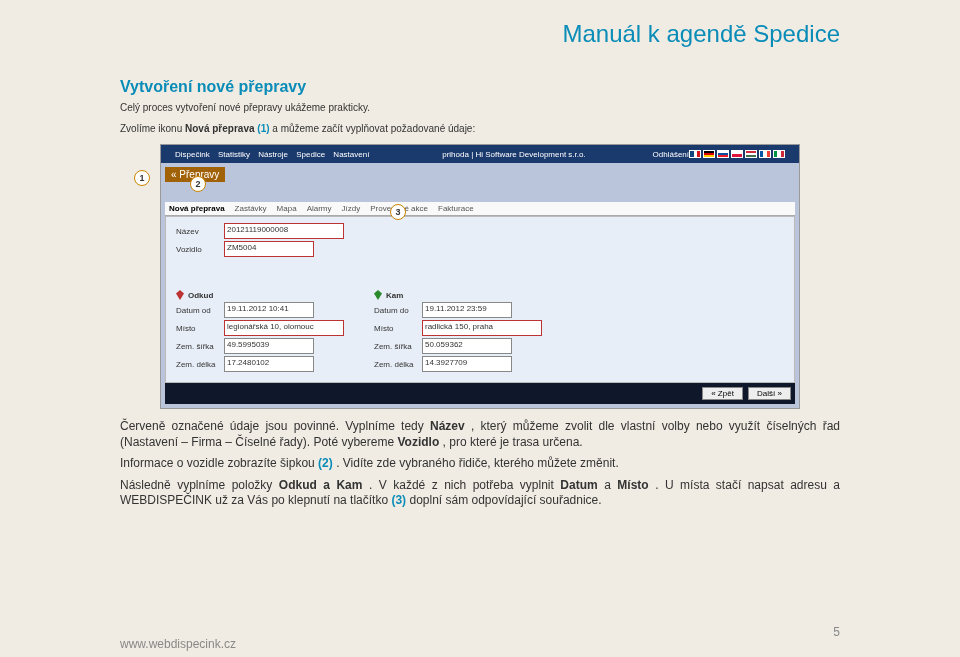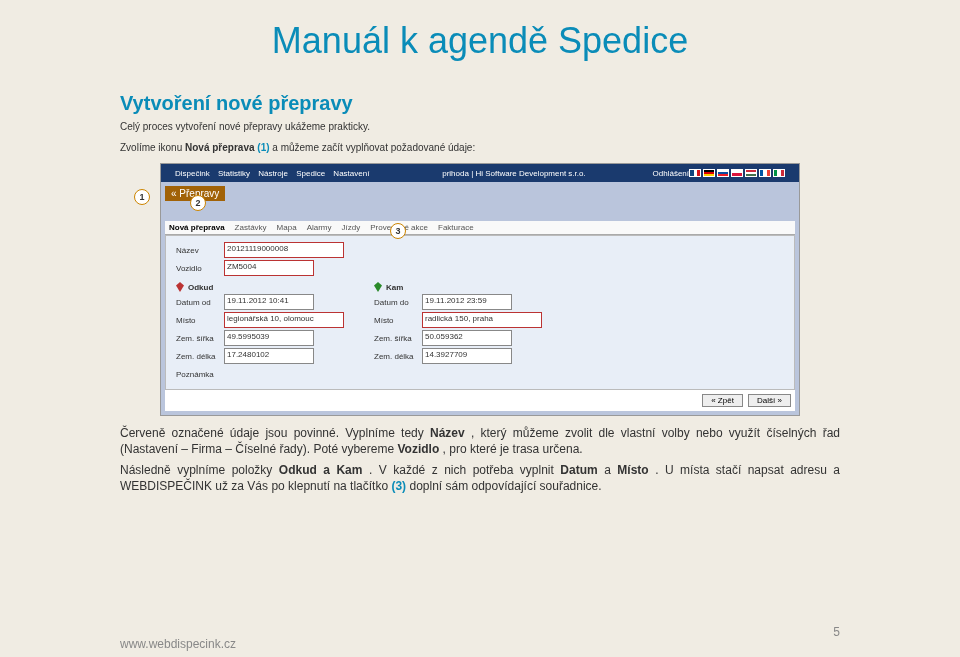--- a/index.html
+++ b/index.html
@@ -5,28 +5,28 @@
   * { box-sizing: border-box; margin: 0; padding: 0; }
   body {
     width: 960px;
     height: 657px;
     background: #f0ece3;
     font-family: Arial, Helvetica, sans-serif;
     position: relative;
     padding: 20px 120px 20px 120px;
   }
   .page-title {
-    font-size: 36px;
+    font-size: 24px;
     color: #0a8cb8;
     font-weight: normal;
     margin-bottom: 30px;
-    text-align: center;
+    text-align: right;
   }
   .section-title {
-    font-size: 20px;
+    font-size: 16px;
     font-weight: bold;
     color: #0a8cb8;
     margin-bottom: 6px;
   }
   .intro {
     font-size: 10px;
     color: #333;
     text-align: justify;
     margin-bottom: 10px;
   }
@@ -109,35 +109,35 @@
     font-size: 8px;
     padding: 0 2px;
     line-height: 12px;
   }
   .form-input.noerr { border-color: #888; }
   .form-input.short { width: 90px; }
   .form-cols {
     display: flex;
     gap: 30px;
   }
-  .col { flex: 0 0 auto; }
+  .col { flex: 0 0 auto; margin-top: 27px; }
   .odkud-hdr {
     display: flex;
     align-items: center;
     gap: 4px;
     margin: 4px 0 2px 0;
     font-size: 8px;
     font-weight: bold;
   }
   .pin { width: 8px; height: 10px; background: #b33; display: inline-block; clip-path: polygon(50% 0,100% 35%,50% 100%,0 35%); }
   .pin.green { background: #2a8a2a; }
   .btn-row {
     text-align: right;
     padding: 4px;
-    background: #ffffff;
+    background: #0f172a;
   }
   .btn-row button {
     font-size: 8px;
     padding: 1px 8px;
     background: #eee;
     border: 1px solid #888;
     margin-left: 3px;
   }
 
   
@@ -292,40 +292,42 @@
                 <div class="form-label">Zem. šířka</div>
                 <div class="form-input noerr short">50.059362</div>
               </div>
             <div class="form-row">
                 <div class="form-label">Zem. délka</div>
                 <div class="form-input noerr short">14.3927709</div>
               </div>
           </div>
         </div>
 
-        <div class="form-row" style="margin-top:4px">
-          <div class="form-label">Poznámka</div>
-        </div>
       </div>
 
       <div class="btn-row">
         <button>« Zpět</button>
         <button>Další »</button>
       </div>
     </div>
   </div>
 </div>
 
 <div class="body-text">
   <p>
     <span>Červeně označené údaje jsou povinné. Vyplníme tedy </span>
     <b>Název</b>
     <span>, který můžeme zvolit dle vlastní volby nebo využít číselných řad (Nastavení – Firma – Číselné řady). Poté vybereme </span>
     <b>Vozidlo</b>
     <span>, pro které je trasa určena.</span>
+  </p>
+  <p>
+    <span>Informace o vozidle zobrazíte šipkou </span>
+    <span class="num-ref">(2)</span>
+    <span>. Vidíte zde vybraného řidiče, kterého můžete změnit.</span>
   </p>
   <p>
     <span>Následně vyplníme položky </span>
     <b>Odkud a Kam</b>
     <span>. V každé z nich potřeba vyplnit </span>
     <b>Datum</b>
     <span> a </span>
     <b>Místo</b>
     <span>. U místa stačí napsat adresu a WEBDISPEČINK už za Vás po klepnutí na tlačítko </span>
     <span class="num-ref">(3)</span>

